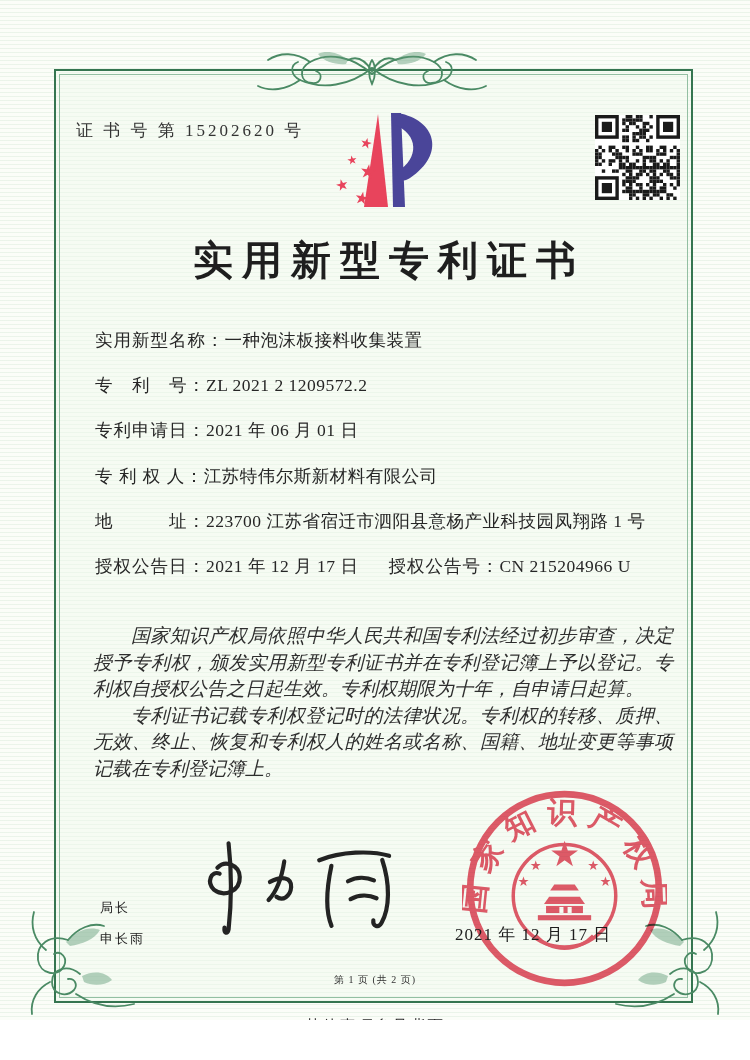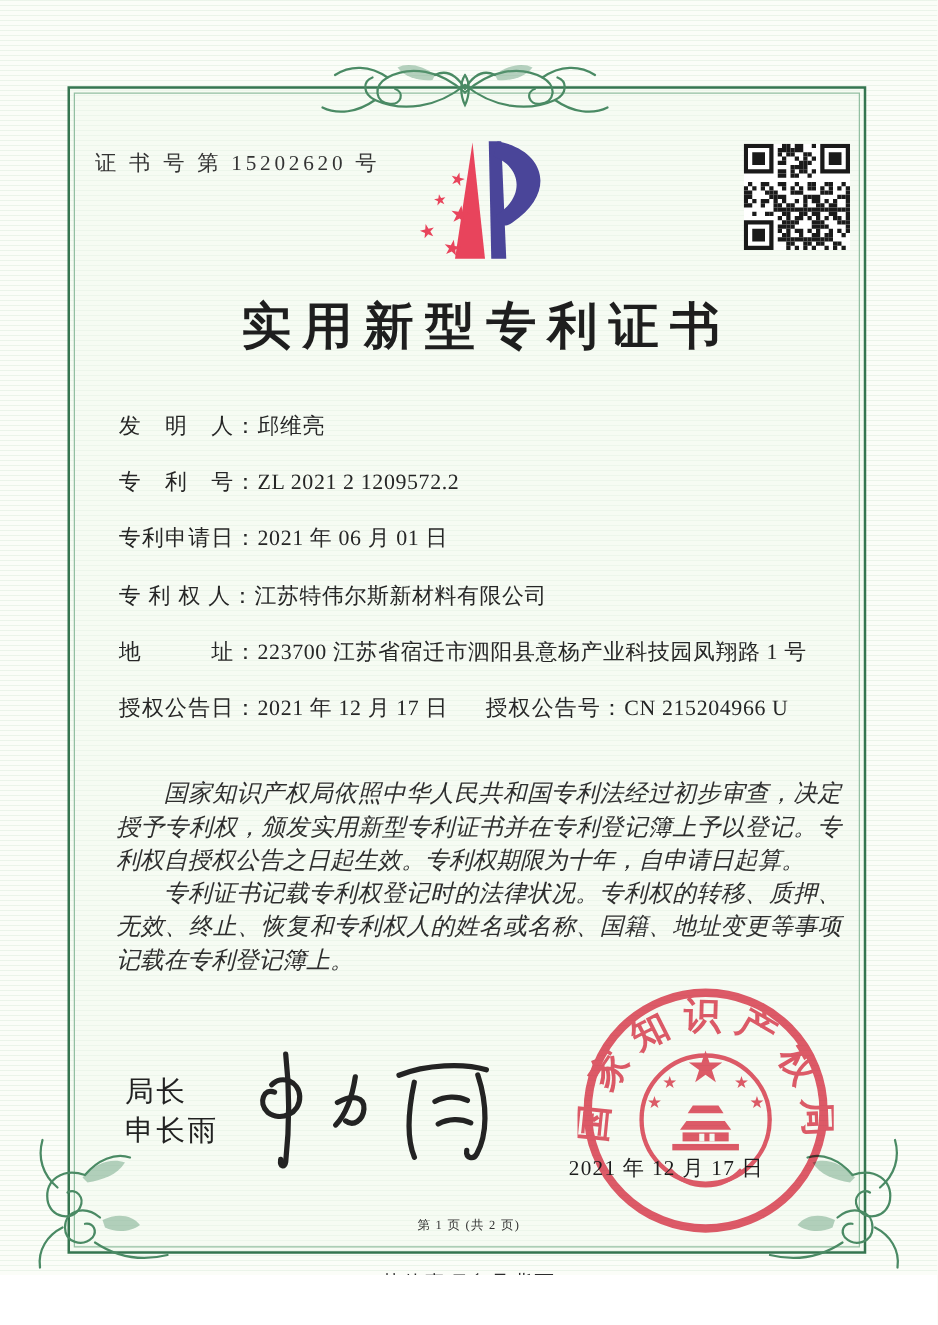--- a/index.html
+++ b/index.html
@@ -37,21 +37,21 @@
   .fields { position:absolute; left:95px; top:328px; width:566px; z-index:3; }
   .field-row { height:45.2px; font-size:17.5px; color:#262626; letter-spacing:0.5px; white-space:nowrap; }
   .field-row .lbl { letter-spacing:1px; }
   .field-row .second { margin-left:30px;margin-top:12px; }
   
   .paras { position:absolute; left:93px; top:623px; width:580px; z-index:3;
     font-size:19px; line-height:26.5px; color:#2e2e2e; font-style:italic;
     text-align:justify; }
   .paras p { text-indent:2em; }
   
-  .signer { position:absolute; left:100px; top:858px; z-index:3; font-size:23px; line-height:31px; color:#222; letter-spacing:2px; }
+  .signer { position:absolute; left:100px; top:892px; z-index:3; font-size:13px; line-height:31px; color:#222; letter-spacing:2px; }
   .signature { position:absolute; left:190px; top:833px; width:215px; height:100px; z-index:3; transform:rotate(-2deg); }
   .signature path { stroke:#232323; stroke-width:4.2; fill:none; stroke-linecap:round; stroke-linejoin:round; }
   .seal { position:absolute; left:462px; top:786px; width:205px; height:205px; z-index:4; opacity:0.9; mix-blend-mode:multiply; }
   .seal-date { position:absolute; left:455px; top:923px; z-index:5; font-size:17px; letter-spacing:1px; color:#1d1d1d; }
   .page-info { position:absolute; left:0; right:0; top:973px; text-align:center; z-index:3; font-size:10px; letter-spacing:1px; color:#333; }
   .back-note { position:absolute; left:0; right:0; top:1016px; text-align:center; z-index:3; font-size:15.5px; letter-spacing:2px; color:#2c2c2c; }
 </style>
 </head>
 <body>
 
@@ -358,21 +358,21 @@
         <rect x="64" y="96" width="4" height="4"></rect>
         <rect x="76" y="96" width="4" height="4"></rect>
         <rect x="84" y="96" width="4" height="4"></rect>
         <rect x="92" y="96" width="4" height="4"></rect>
       </g>
   </svg>
 
   <div class="title">实用新型专利证书</div>
 
   <div class="fields">
-    <div class="field-row"><span class="lbl">发　明　人：</span><span>邱维亮</span></div>
+    <div class="field-row"><span class="lbl">实用新型名称：</span><span>一种泡沫板接料收集装置</span></div>
     <div class="field-row"><span class="lbl">专　利　号：</span><span>ZL 2021 2 1209572.2</span></div>
     <div class="field-row"><span class="lbl">专利申请日：</span><span>2021 年 06 月 01 日</span></div>
     <div class="field-row"><span class="lbl">专 利 权 人：</span><span>江苏特伟尔斯新材料有限公司</span></div>
     <div class="field-row"><span class="lbl">地　　　址：</span><span>223700 江苏省宿迁市泗阳县意杨产业科技园凤翔路 1 号</span></div>
     <div class="field-row"><span class="lbl">授权公告日：</span><span>2021 年 12 月 17 日</span><span class="second lbl">授权公告号：</span><span>CN 215204966 U</span></div>
   </div>
 
   <div class="paras">
     <p>国家知识产权局依照中华人民共和国专利法经过初步审查，决定授予专利权，颁发实用新型专利证书并在专利登记簿上予以登记。专利权自授权公告之日起生效。专利权期限为十年，自申请日起算。</p>
     <p>专利证书记载专利权登记时的法律状况。专利权的转移、质押、无效、终止、恢复和专利权人的姓名或名称、国籍、地址变更等事项记载在专利登记簿上。</p>

